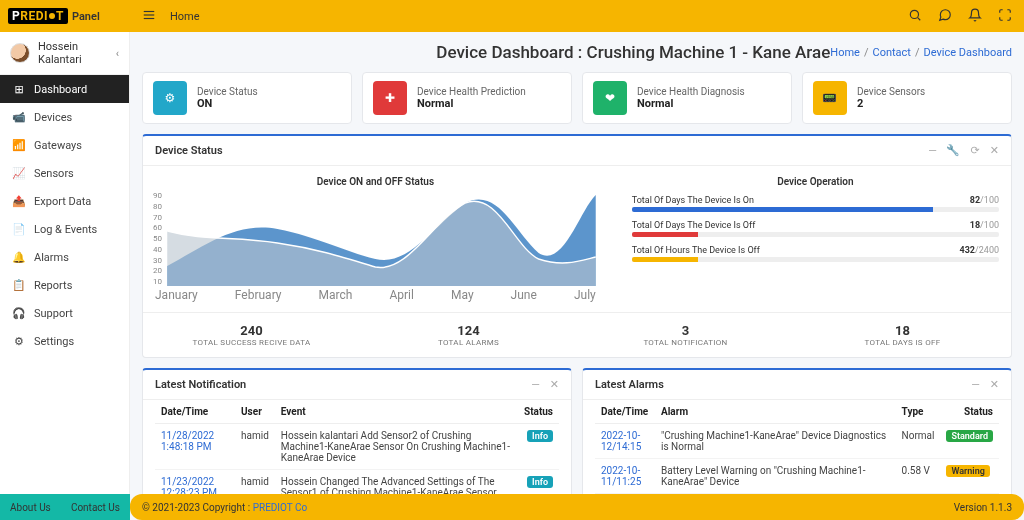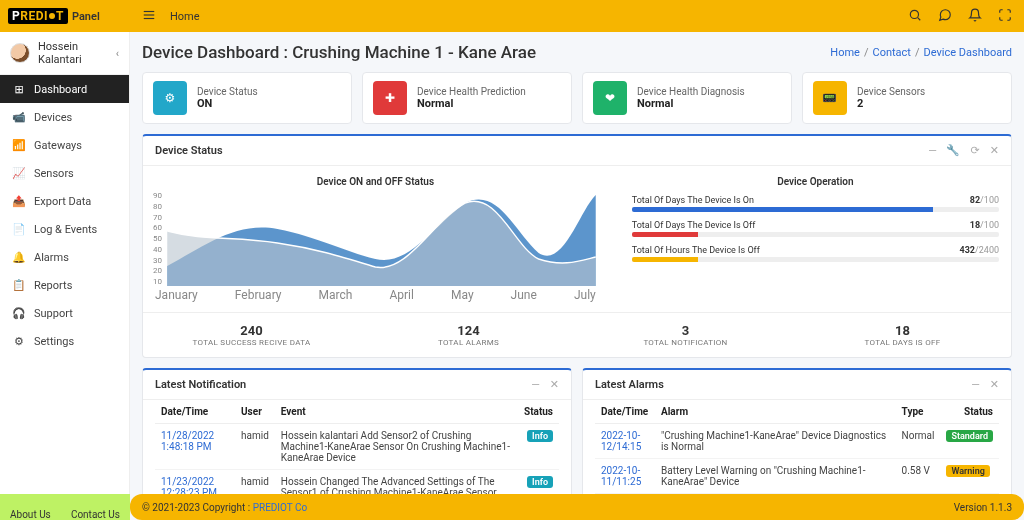--- a/index.html
+++ b/index.html
@@ -17,21 +17,21 @@
 .ico { width: 14px; height: 14px; display: inline-block; }
 .main-row { flex: 1; display: flex; min-height: 0; }
 .sidebar-col { width: 130px; display: flex; flex-direction: column; background: #fff; border-right: 1px solid #eee; }
 .user-row { display: flex; align-items: center; gap: 8px; padding: 8px 10px; font-size: 11px; color: #333; border-bottom: 1px solid #f0f0f0; }
 .avatar { width: 20px; height: 20px; border-radius: 50%; background: radial-gradient(circle at 35% 35%, #f2c9a6 50%, #7a4d2a 52%); border:1px solid #ddd; }
 .side-nav { flex: 1; overflow: auto; }
 .nav-item { display: flex; align-items: center; gap: 8px; padding: 7px 12px; font-size: 11px; color: #444; cursor: pointer; }
 .nav-item.active { background: #222; color: #fff; }
 .nav-icon { width: 14px; height: 14px; display: inline-flex; align-items: center; justify-content: center; color: inherit; }
 .content { flex: 1; overflow: auto; padding: 10px 12px 0 12px; position: relative; }
-.page-head { display: flex; justify-content: space-between; align-items: center; margin-bottom: 10px; }
+.page-head { display: flex; justify-content: flex-end; align-items: center; margin-bottom: 10px; }
 .page-title { font-size: 17px; font-weight: 500; color: #333; }
 .breadcrumb { font-size: 11px; color: #2d6bd4; }
 .breadcrumb .sep { color: #888; margin: 0 4px; }
 .cards-row { display: flex; gap: 10px; margin-bottom: 10px; }
 .card { flex: 1; background: #fff; border: 1px solid #e5e7eb; border-radius: 4px; padding: 8px 10px; display: flex; align-items: center; gap: 10px; }
 .card-icon { width: 34px; height: 34px; border-radius: 4px; display: flex; align-items: center; justify-content: center; color: #fff; }
 .card-meta .lbl { font-size: 10px; color: #666; }
 .card-meta .val { font-size: 11px; font-weight: 700; color: #222; }
 .panel { background: #fff; border: 1px solid #e5e7eb; border-radius: 4px; margin-bottom: 10px; }
 .panel-accent { border-top: 2px solid #2d6bd4; }
@@ -60,21 +60,21 @@
 .two-col .panel { flex: 1; }
 .tbl { width: 100%; border-collapse: collapse; font-size: 10px; }
 .tbl th { text-align: left; padding: 6px 6px; font-weight: 700; color: #222; border-bottom: 1px solid #eee; }
 .tbl td { padding: 6px 6px; vertical-align: top; border-bottom: 1px solid #f3f3f3; color: #444; }
 .tbl .dt { color: #2d6bd4; }
 .badge { display: inline-block; padding: 1px 5px; border-radius: 3px; font-size: 9px; font-weight: 600; color: #fff; }
 .badge-info { background: #17a2b8; }
 .badge-success { background: #28a745; }
 .badge-warn { background: #f6b500; color: #333; }
 .footer-row { display: flex; height: 26px; }
-.footer-left { width: 130px; background: #bef264; display: flex; align-items: flex-end; justify-content: space-around; font-size: 10px; color: #333; }
+.footer-left { width: 130px; background: #14b8a6; display: flex; align-items: center; justify-content: space-around; font-size: 10px; color: #333; }
 .footer-right { flex: 1; background: #f6b500; display: flex; align-items: center; justify-content: space-between; padding: 0 12px; font-size: 10px; border-radius: 12px; }
 .footer-right a { color: #2d6bd4; text-decoration: none; }
 svg { display: block; }
 </style>
 </head>
 <body>
 
 <div class="app">
 
   <div class="topbar-row">

